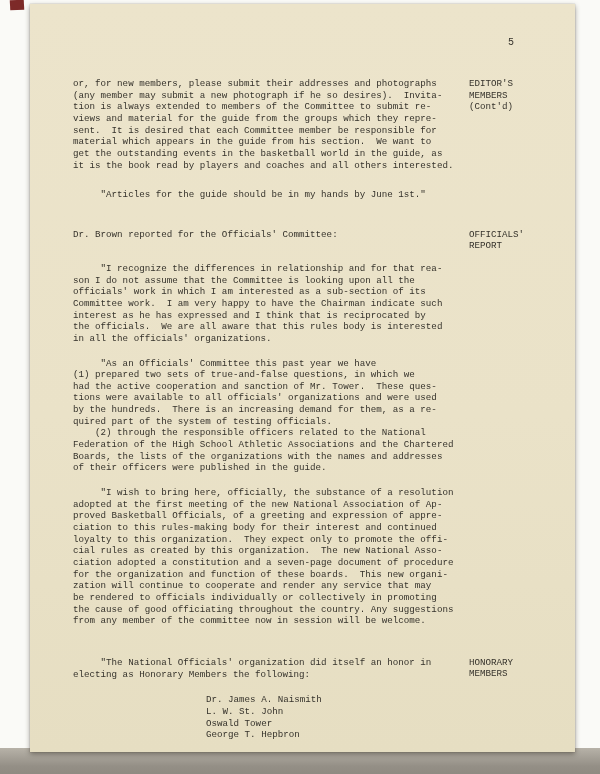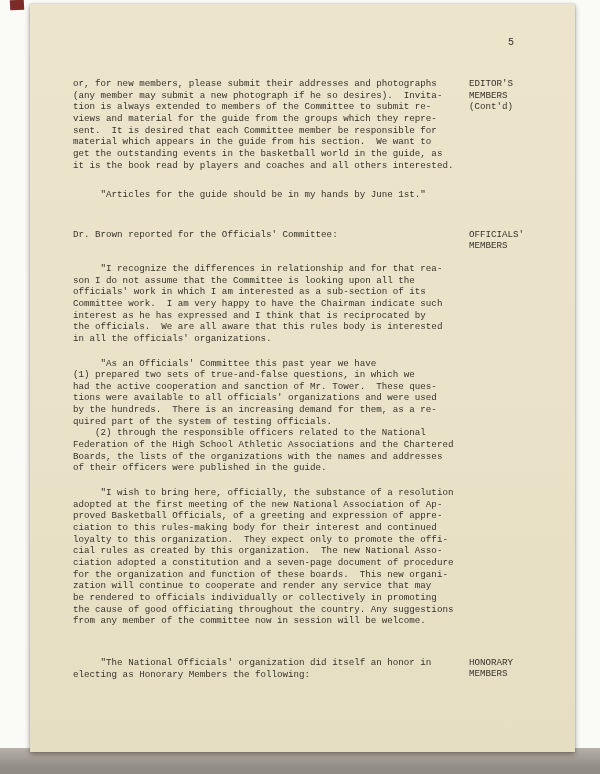--- a/index.html
+++ b/index.html
@@ -100,21 +100,21 @@
     </section>
 
     <section class="para-row gap-quote">
       <div class="main">     "Articles for the guide should be in my hands by June 1st."</div>
       <div class="note"></div>
     </section>
 
     <section class="para-row gap-drbrown">
       <div class="main">Dr. Brown reported for the Officials' Committee:</div>
       <div class="note">OFFICIALS'
-MEMBERS</div>
+REPORT</div>
     </section>
 
     <section class="para-row gap-p4">
       <div class="main">     "I recognize the differences in relationship and for that rea-
 son I do not assume that the Committee is looking upon all the
 officials' work in which I am interested as a sub-section of its
 Committee work.  I am very happy to have the Chairman indicate such
 interest as he has expressed and I think that is reciprocated by
 the officials.  We are all aware that this rules body is interested
 in all the officials' organizations.</div>
@@ -151,15 +151,22 @@
       <div class="note"></div>
     </section>
 
     <section class="para-row gap-p7">
       <div class="main">     "The National Officials' organization did itself an honor in
 electing as Honorary Members the following:</div>
       <div class="note">HONORARY
 MEMBERS</div>
     </section>
 
+    <section class="para-row gap-names names-block">
+      <div class="main">Dr. James A. Naismith
+L. W. St. John
+Oswald Tower
+George T. Hepbron</div>
+      <div class="note"></div>
+    </section>
 
   </div>
 </div>
 
 </body></html>

